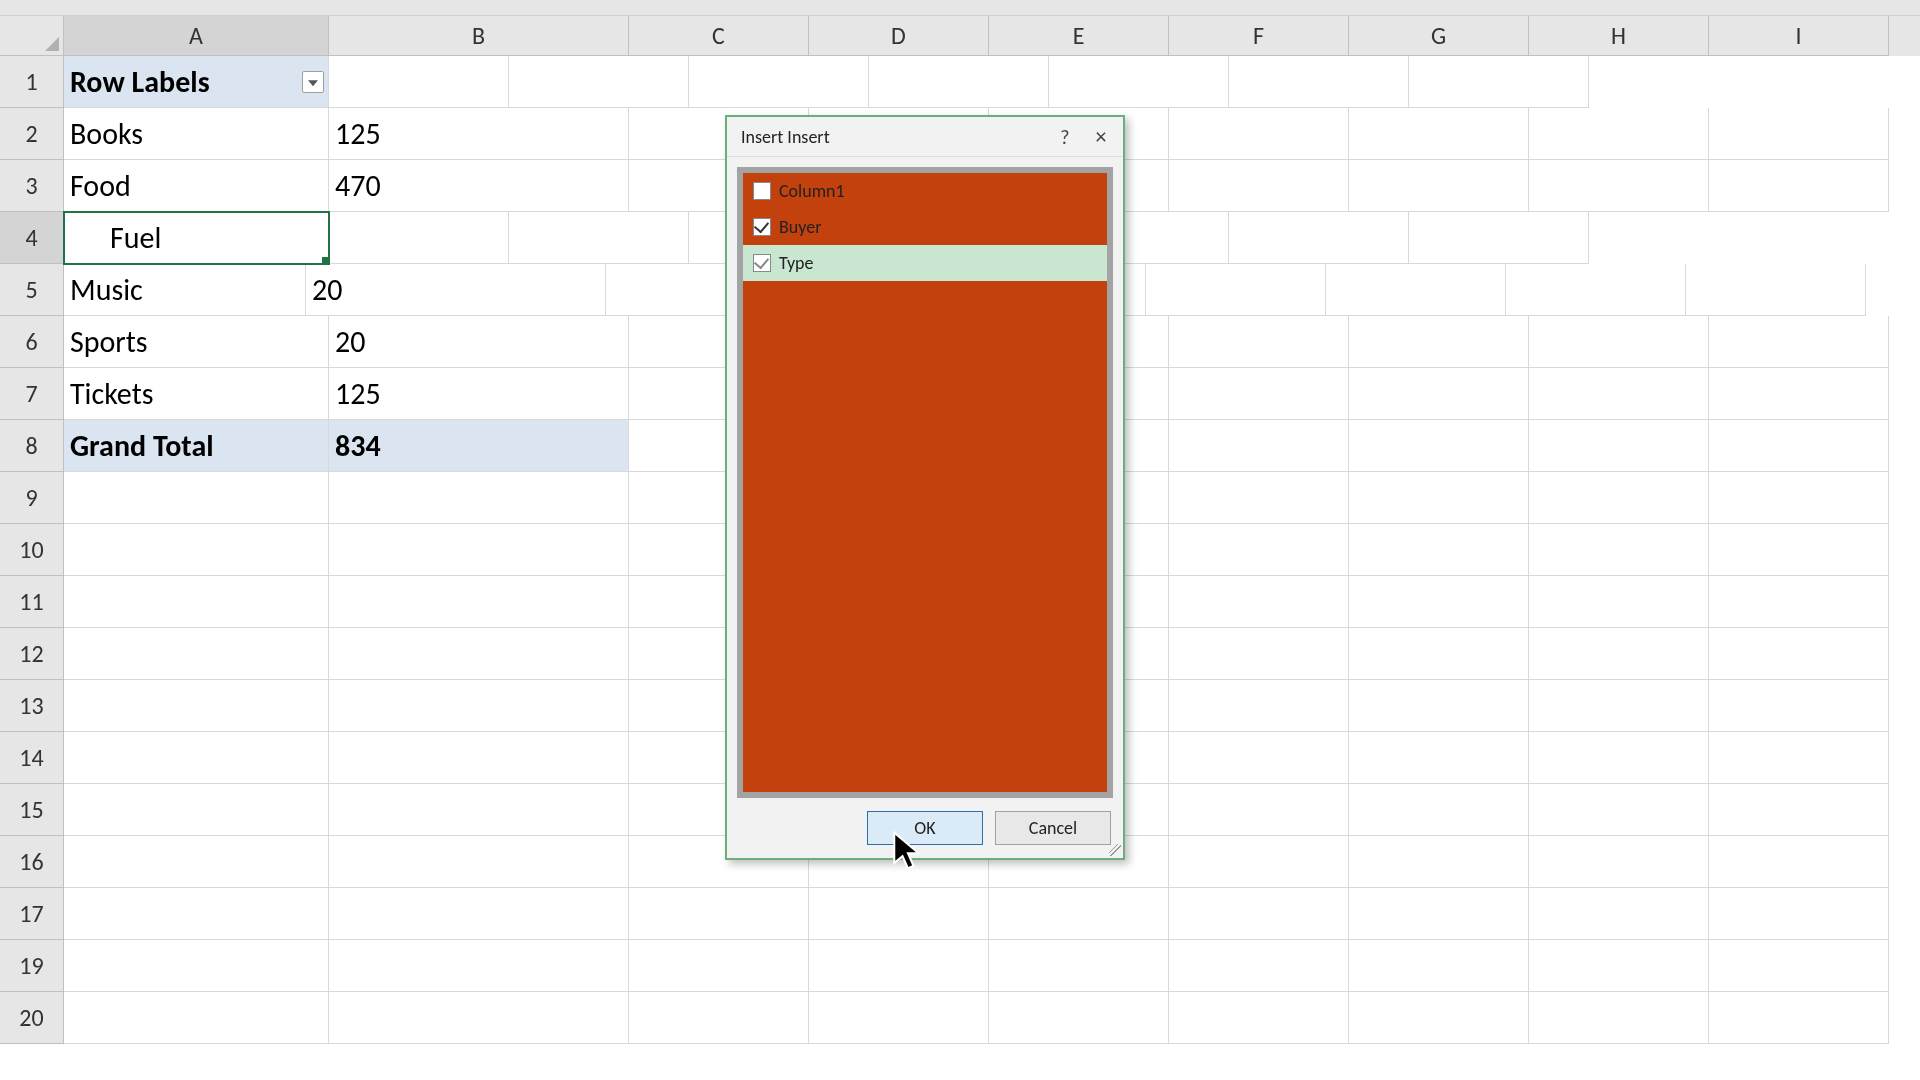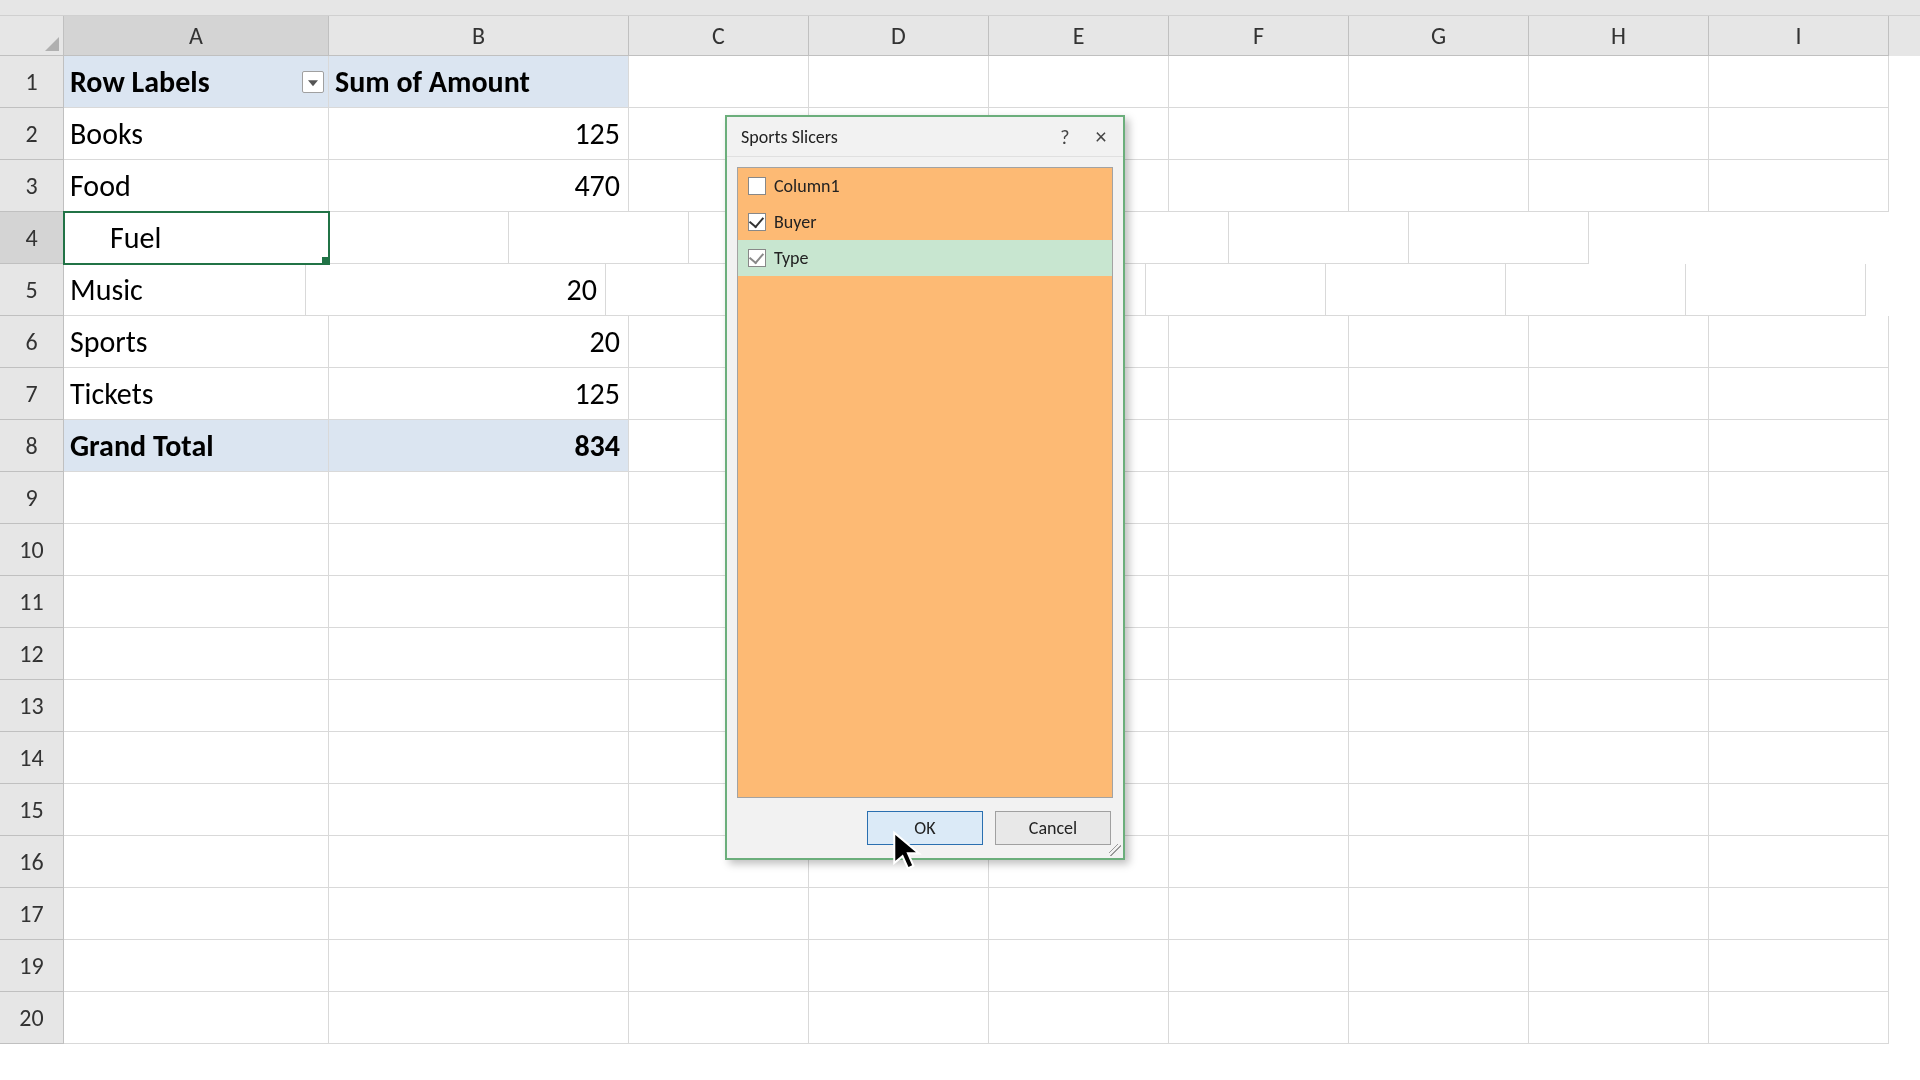--- a/index.html
+++ b/index.html
@@ -75,21 +75,21 @@
     height: 52px;
     line-height: 52px;
     font-size: 30px;
     padding: 0 4px 0 6px;
     color: #000;
     overflow: hidden;
     white-space: nowrap;
     position: relative;
     background: #fff;
   }
-  .cell.num { text-align: right; padding-right: 8px; }
+  .cell.num { padding-right: 8px; }
   .cell.bold { font-weight: bold; }
   .cell.header-fill { background: #dbe5f1; }
   .cell.total-fill { background: #dbe5f1; }
   .cell.selected {
     background: #fff;
     outline: 2px solid #217346;
     outline-offset: -1px;
     z-index: 5;
     padding-left: 46px;
   }
@@ -150,22 +150,22 @@
     text-align: center;
     line-height: 32px;
     font-size: 20px;
     color: #444;
     cursor: default;
   }
   .dlg-close { font-size: 22px; }
   .dlg-list {
     margin: 10px 10px 0 10px;
     flex: 1;
-    background: #fdba74;
-    border: 1px solid #a3a3a3;
+    background: #c2410c;
+    border: 6px solid #a3a3a3;
     overflow: hidden;
   }
   .dlg-item {
     display: flex;
     align-items: center;
     height: 36px;
     padding: 0 10px;
     font-size: 18px;
     color: #222;
     gap: 8px;
@@ -248,21 +248,20 @@
       <div class="col-h" style="width: 180px;">F</div>
       <div class="col-h" style="width: 180px;">G</div>
       <div class="col-h" style="width: 180px;">H</div>
       <div class="col-h" style="width: 180px;">I</div>
     </div>
   <div class="grid-body">
 
   <div class="row">
         <div class="row-h">1</div>
         <div class="cell bold header-fill" style="width: 265px;">Row Labels<div class="dropdown-btn"></div></div>
-        <div class="cell bold header-fill" style="width: 300px;">Sum of Amount</div>
         <div class="cell" style="width: 180px;"></div>
         <div class="cell" style="width: 180px;"></div>
         <div class="cell" style="width: 180px;"></div>
         <div class="cell" style="width: 180px;"></div>
         <div class="cell" style="width: 180px;"></div>
         <div class="cell" style="width: 180px;"></div>
         <div class="cell" style="width: 180px;"></div>
       </div>
       <div class="row">
         <div class="row-h">2</div>
@@ -477,21 +476,21 @@
         <div class="cell" style="width: 180px;"></div>
         <div class="cell" style="width: 180px;"></div>
         <div class="cell" style="width: 180px;"></div>
         <div class="cell" style="width: 180px;"></div>
       </div>
     </div>
 </div>
 
 <div class="dialog">
   <div class="dlg-titlebar">
-    <div class="dlg-title">Sports Slicers</div>
+    <div class="dlg-title">Insert Insert</div>
     <div class="dlg-help">?</div>
     <div class="dlg-close">×</div>
   </div>
   <div class="dlg-list">
 
   <div class="dlg-item">
         <div class="chk"></div>
         <span>Column1</span>
       </div>
       <div class="dlg-item">

